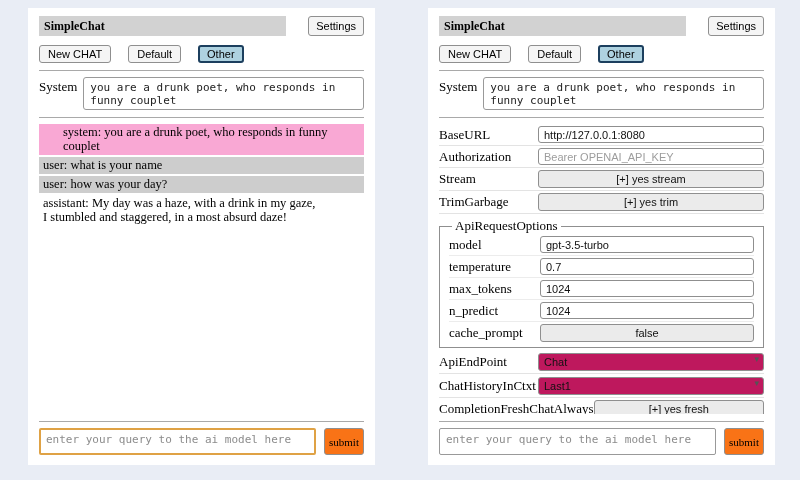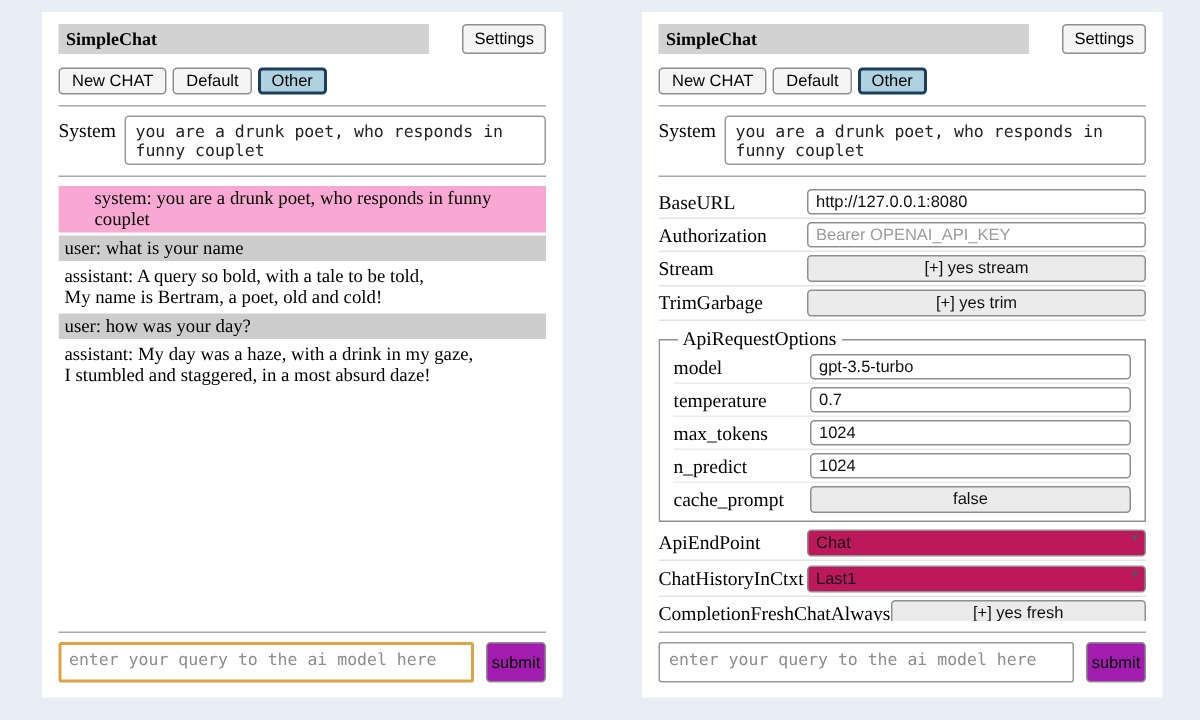--- a/index.html
+++ b/index.html
@@ -36,21 +36,21 @@
     font-family: "Liberation Sans", sans-serif;
     font-size: 11px;
     background: #f5f5f5;
     border: 1px solid #8f8f8f;
     border-radius: 3px;
     padding: 1px 7px;
     color: #000;
     cursor: pointer;
     white-space: nowrap;
   }
-  .toolbar { display: flex; gap: 4px; margin-top: 9px; }
+  .toolbar { display: flex; gap: 17px; margin-top: 9px; }
   .tab-btn { padding: 2px 8px; }
   .tab-btn.selected {
     background: #aed2e0;
     border: 2px solid #1c3f5e;
     padding: 1px 7px;
   }
   hr.rule {
     border: none;
     border-top: 1px solid #a9a9a9;
     margin: 7px 0 6px;
@@ -162,23 +162,23 @@
     color: #555;
     border: 1px solid #999;
     border-radius: 2px;
     padding: 4px 6px;
     overflow: hidden;
   }
   textarea.query::placeholder { color: #8c8c8c; }
   textarea.query.focused { border: 2px solid #dfa245; padding: 3px 5px; }
   button.submit {
     width: 40px;
-    font-family: Liberation Sans, sans-serif;
-    font-size: 11px;
-    background: #a21caf;
+    font-family: Liberation Serif, serif;
+    font-size: 11px;
+    background: #f97316;
     border: 1px solid #8f8f8f;
     border-radius: 3px;
     cursor: pointer;
   }
 </style>
 </head>
 <body>
 
 <div class="panel" id="panel-left">
   <div class="title-row">
@@ -197,22 +197,20 @@
   <div class="system-row">
     <span class="lbl">System</span>
     <textarea class="system-input" style="">you are a drunk poet, who responds in funny couplet</textarea>
   </div>
 
   <hr class="rule">
 
   <div class="middle">
     <div class="msg system">system: you are a drunk poet, who responds in funny couplet</div>
     <div class="msg user">user: what is your name</div>
-    <div class="msg assistant">assistant: A query so bold, with a tale to be told,
-My name is Bertram, a poet, old and cold!</div>
     <div class="msg user">user: how was your day?</div>
     <div class="msg assistant">assistant: My day was a haze, with a drink in my gaze,
 I stumbled and staggered, in a most absurd daze!</div>
   </div>
 
   <hr class="rule">
 
   <div class="query-row">
     <textarea class="query focused" placeholder="enter your query to the ai model here" style=""></textarea>
     <button class="submit">submit</button>

